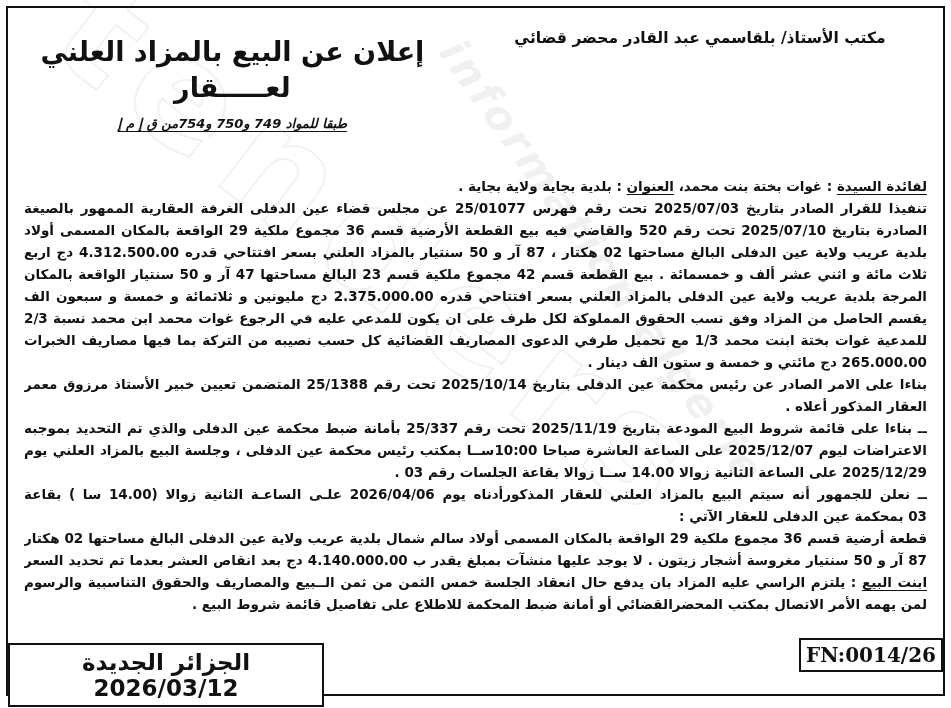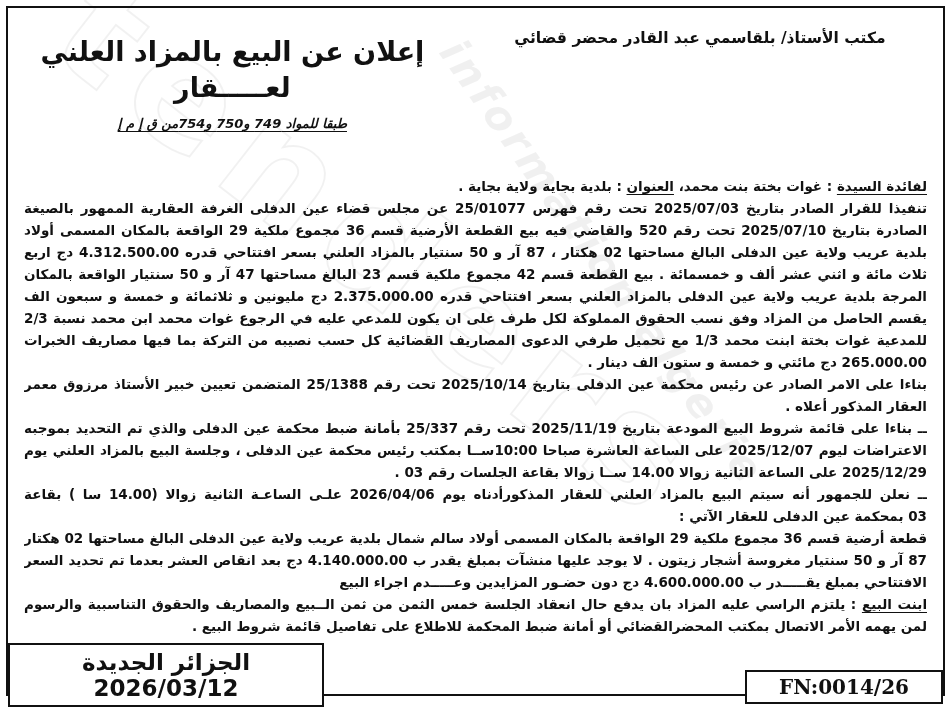--- a/index.html
+++ b/index.html
@@ -26,21 +26,21 @@
   .office{width:52%;text-align:center;padding-top:16px;font-size:15.5px;line-height:28px;}
   .titleblock{width:48%;text-align:center;padding-top:26px;}
   .title{font-size:27px;line-height:36px;}
   .subtitle{font-size:13px;margin-top:10px;text-decoration:underline;text-underline-offset:3px;font-style:italic;}
   .body{direction:rtl;margin:44px 16px 0 16px;font-size:13.5px;}
   .bline{height:22px;line-height:22px;overflow:hidden;text-align:right;white-space:nowrap;}
   .bline.j{text-align:justify;text-align-last:justify;white-space:normal;}
   .u{text-decoration:underline;text-underline-offset:3px;}
   .box{position:absolute;background:#fff;border:2px solid #111;text-align:center;}
   .box-left{left:8px;bottom:1px;width:300px;padding:4px 6px;font-size:23px;direction:rtl;letter-spacing:1px;}
-  .box-right{right:8px;bottom:4px;padding:3px 32px;font-size:20px;font-family:"DejaVu Serif",serif;}
+  .box-right{right:8px;bottom:36px;padding:3px 5px;font-size:20px;font-family:"DejaVu Serif",serif;}
 </style>
 </head>
 <body>
 
 <div class="page">
   <div class="wm wm-big">tenders</div>
   <div class="wm wm-script">information algerie</div>
   <div class="outer-border"></div>
 
   <div class="content">
@@ -65,21 +65,20 @@
         <div class="bline"><span>265.000.00 دج مائتي و خمسة و ستون الف دينار .</span></div>
         <div class="bline j"><span>بناءا على الامر الصادر عن رئيس محكمة عين الدفلى  بتاريخ 2025/10/14 تحت رقم 25/1388 المتضمن تعيين خبير الأستاذ مرزوق معمر  لتقويم</span></div>
         <div class="bline"><span>العقار المذكور أعلاه .</span></div>
         <div class="bline j"><span>ــ بناءا على قائمة شروط البيع المودعة بتاريخ 2025/11/19 تحت رقم 25/337 بأمانة ضبط محكمة  عين الدفلى  والذي تم التحديد بموجبه جلسة</span></div>
         <div class="bline j"><span>الاعتراضات ليوم 2025/12/07 على الساعة العاشرة صباحا 10:00ســا بمكتب رئيس محكمة عين الدفلى ، وجلسة البيع بالمزاد العلني يوم</span></div>
         <div class="bline"><span>2025/12/29 على الساعة الثانية زوالا 14.00 ســا  زوالا بقاعة الجلسات رقم 03 .</span></div>
         <div class="bline j"><span>ــ نعلن للجمهور أنه سيتم البيع بالمزاد العلني للعقار المذكورأدناه  يوم 2026/04/06 علـى الساعـة الثانية زوالا  (14.00 سا ) بقاعة الجلسات رقم</span></div>
         <div class="bline"><span>03 بمحكمة عين الدفلى للعقار الآتي :</span></div>
         <div class="bline j"><span>قطعة أرضية قسم 36 مجموع ملكية 29 الواقعة بالمكان المسمى أولاد سالم شمال بلدية عريب ولاية عين الدفلى البالغ مساحتها 02 هكتار ،</span></div>
         <div class="bline j"><span>87 آر و 50 سنتيار مغروسة أشجار زيتون . لا يوجد عليها منشآت بمبلغ يقدر ب 4.140.000.00 دج بعد انقاص العشر  بعدما تم تحديد السعر</span></div>
-        <div class="bline"><span>الافتتاحي بمبلغ يقـــــدر ب  4.600.000.00 دج   دون حضـور المزايدين  وعـــــدم اجراء البيع</span></div>
         <div class="bline j"><span class="u">ابنت البيع</span><span> : يلتزم الراسي عليه المزاد بان يدفع حال انعقاد الجلسة خمس الثمن من ثمن الــبيع والمصاريف والحقوق التناسبية والرسوم المستحقة</span></div>
         <div class="bline"><span>لمن يهمه الأمر الاتصال بمكتب المحضرالقضائي أو أمانة ضبط  المحكمة للاطلاع على تفاصيل قائمة شروط البيع .</span></div>
       </div>
   </div>
 
   <div class="box box-left">
     <span>الجزائر الجديدة 2026/03/12</span>
   </div>
   <div class="box box-right">
     <span>FN:0014/26</span>

